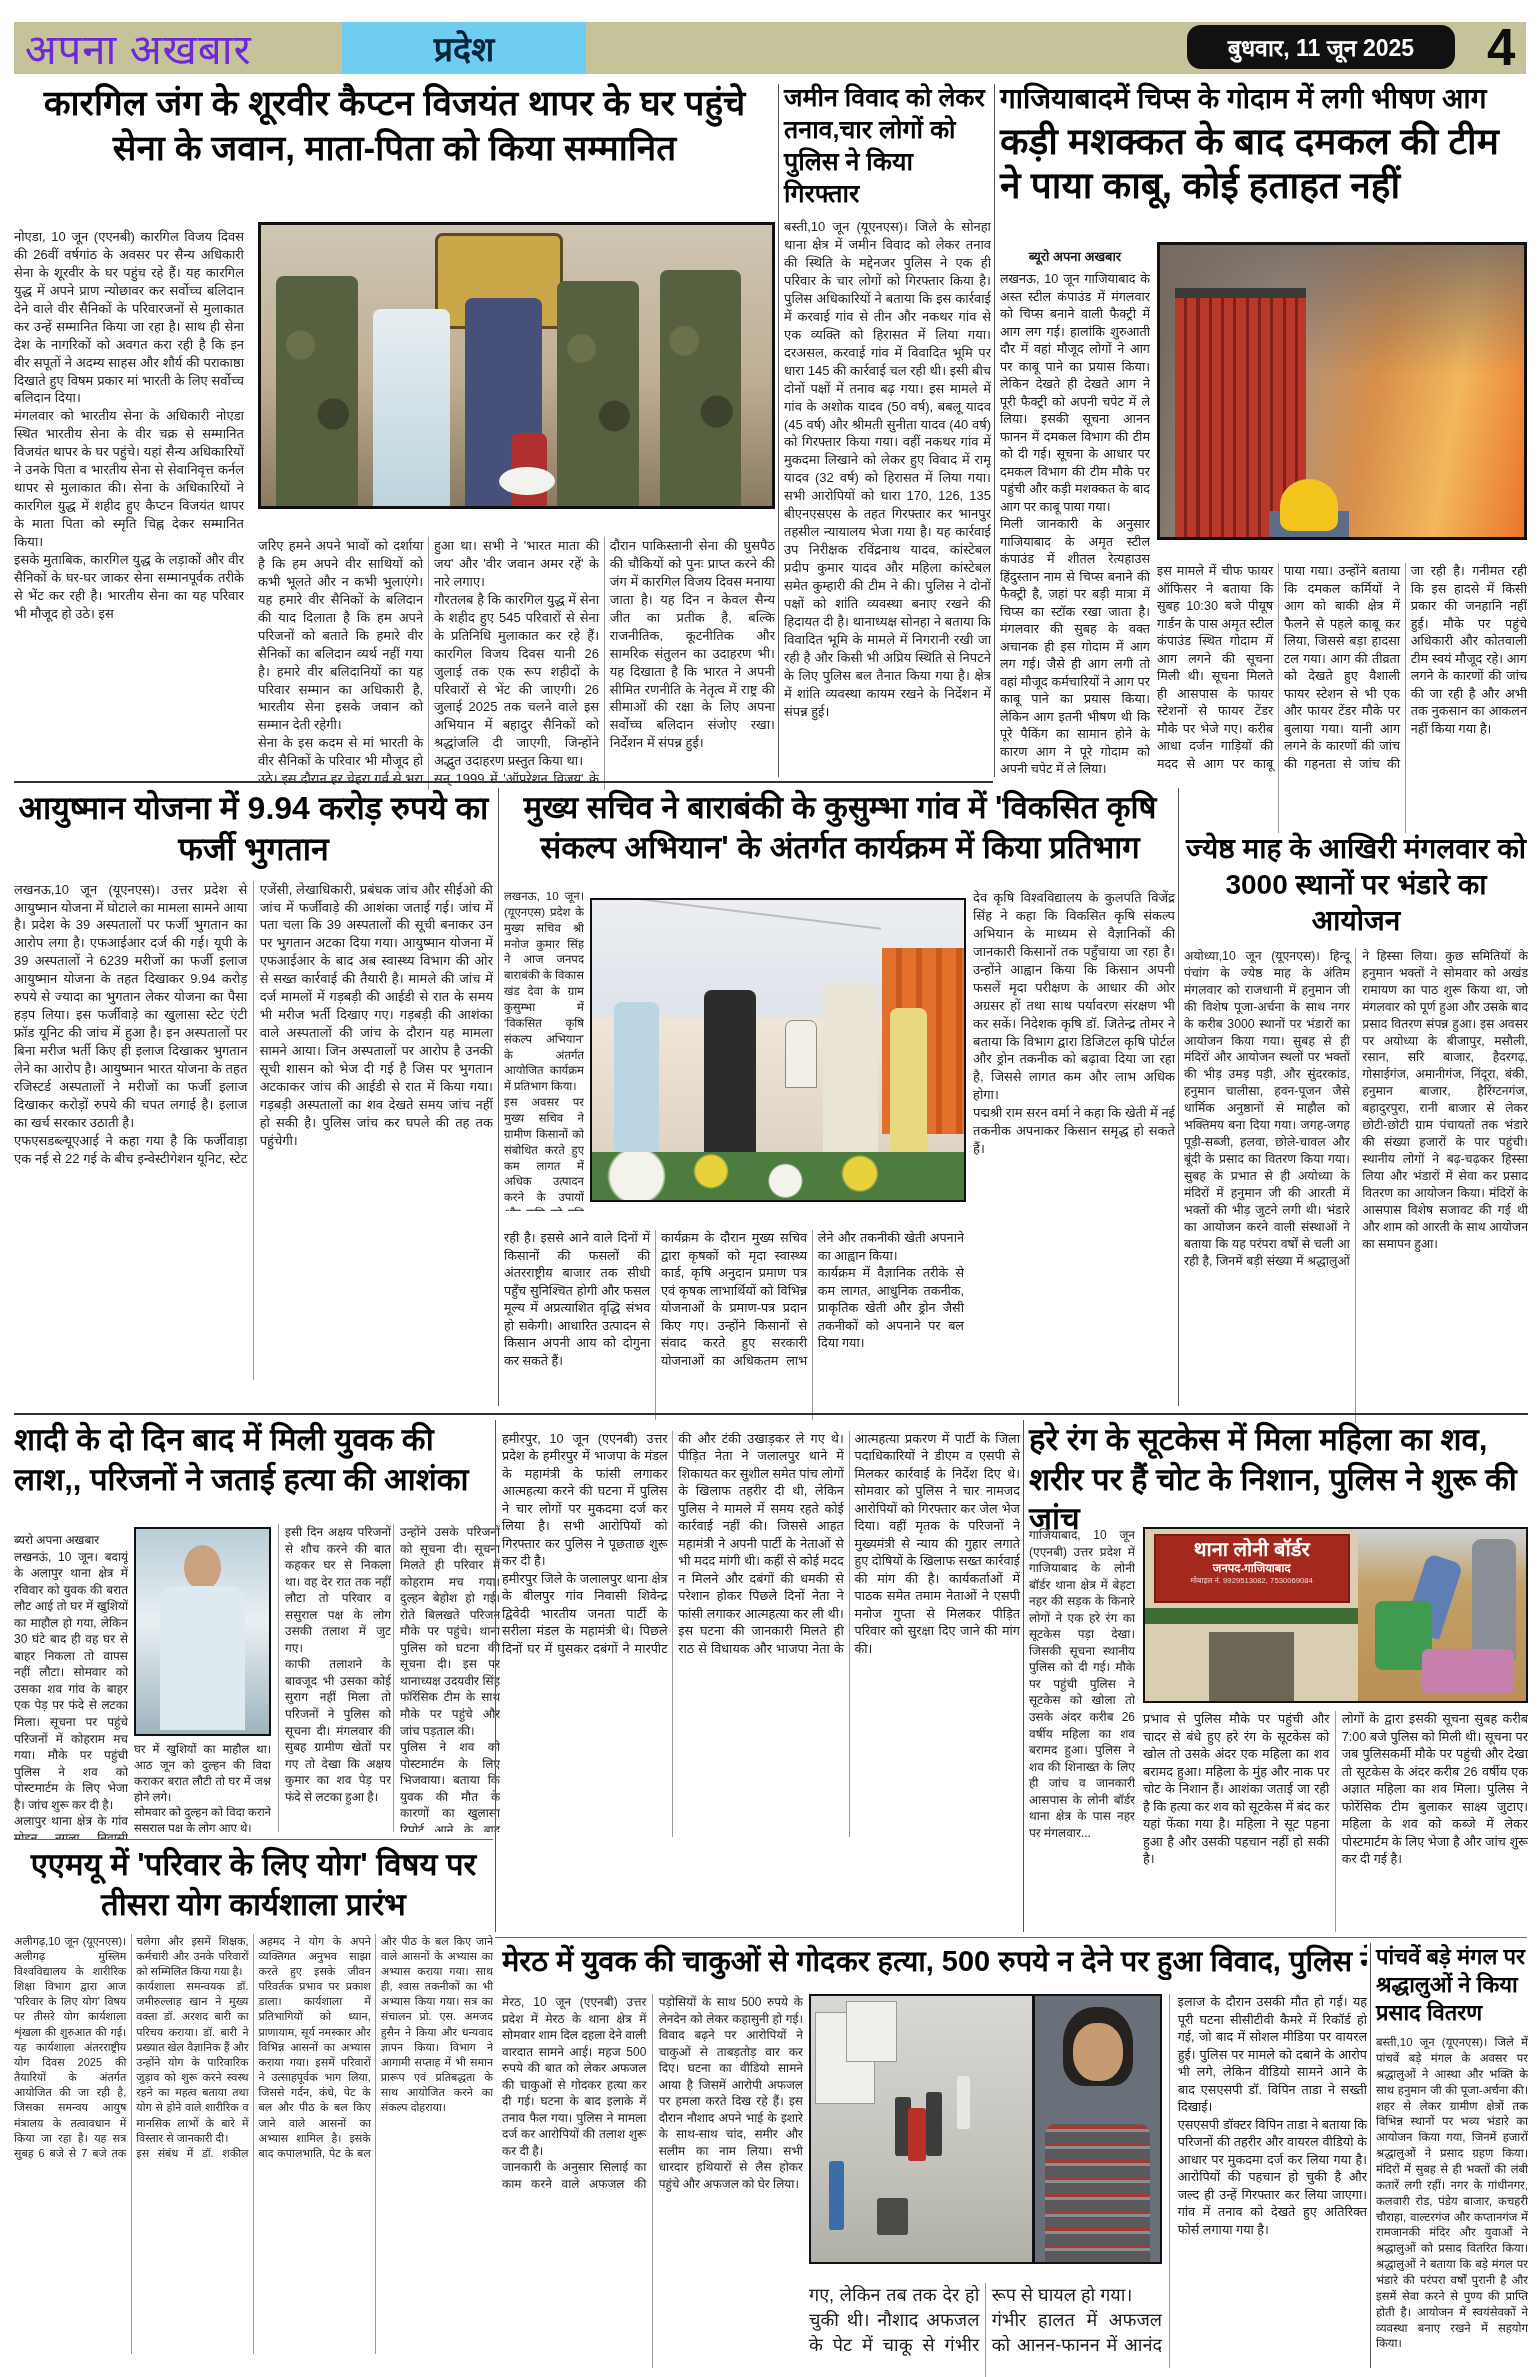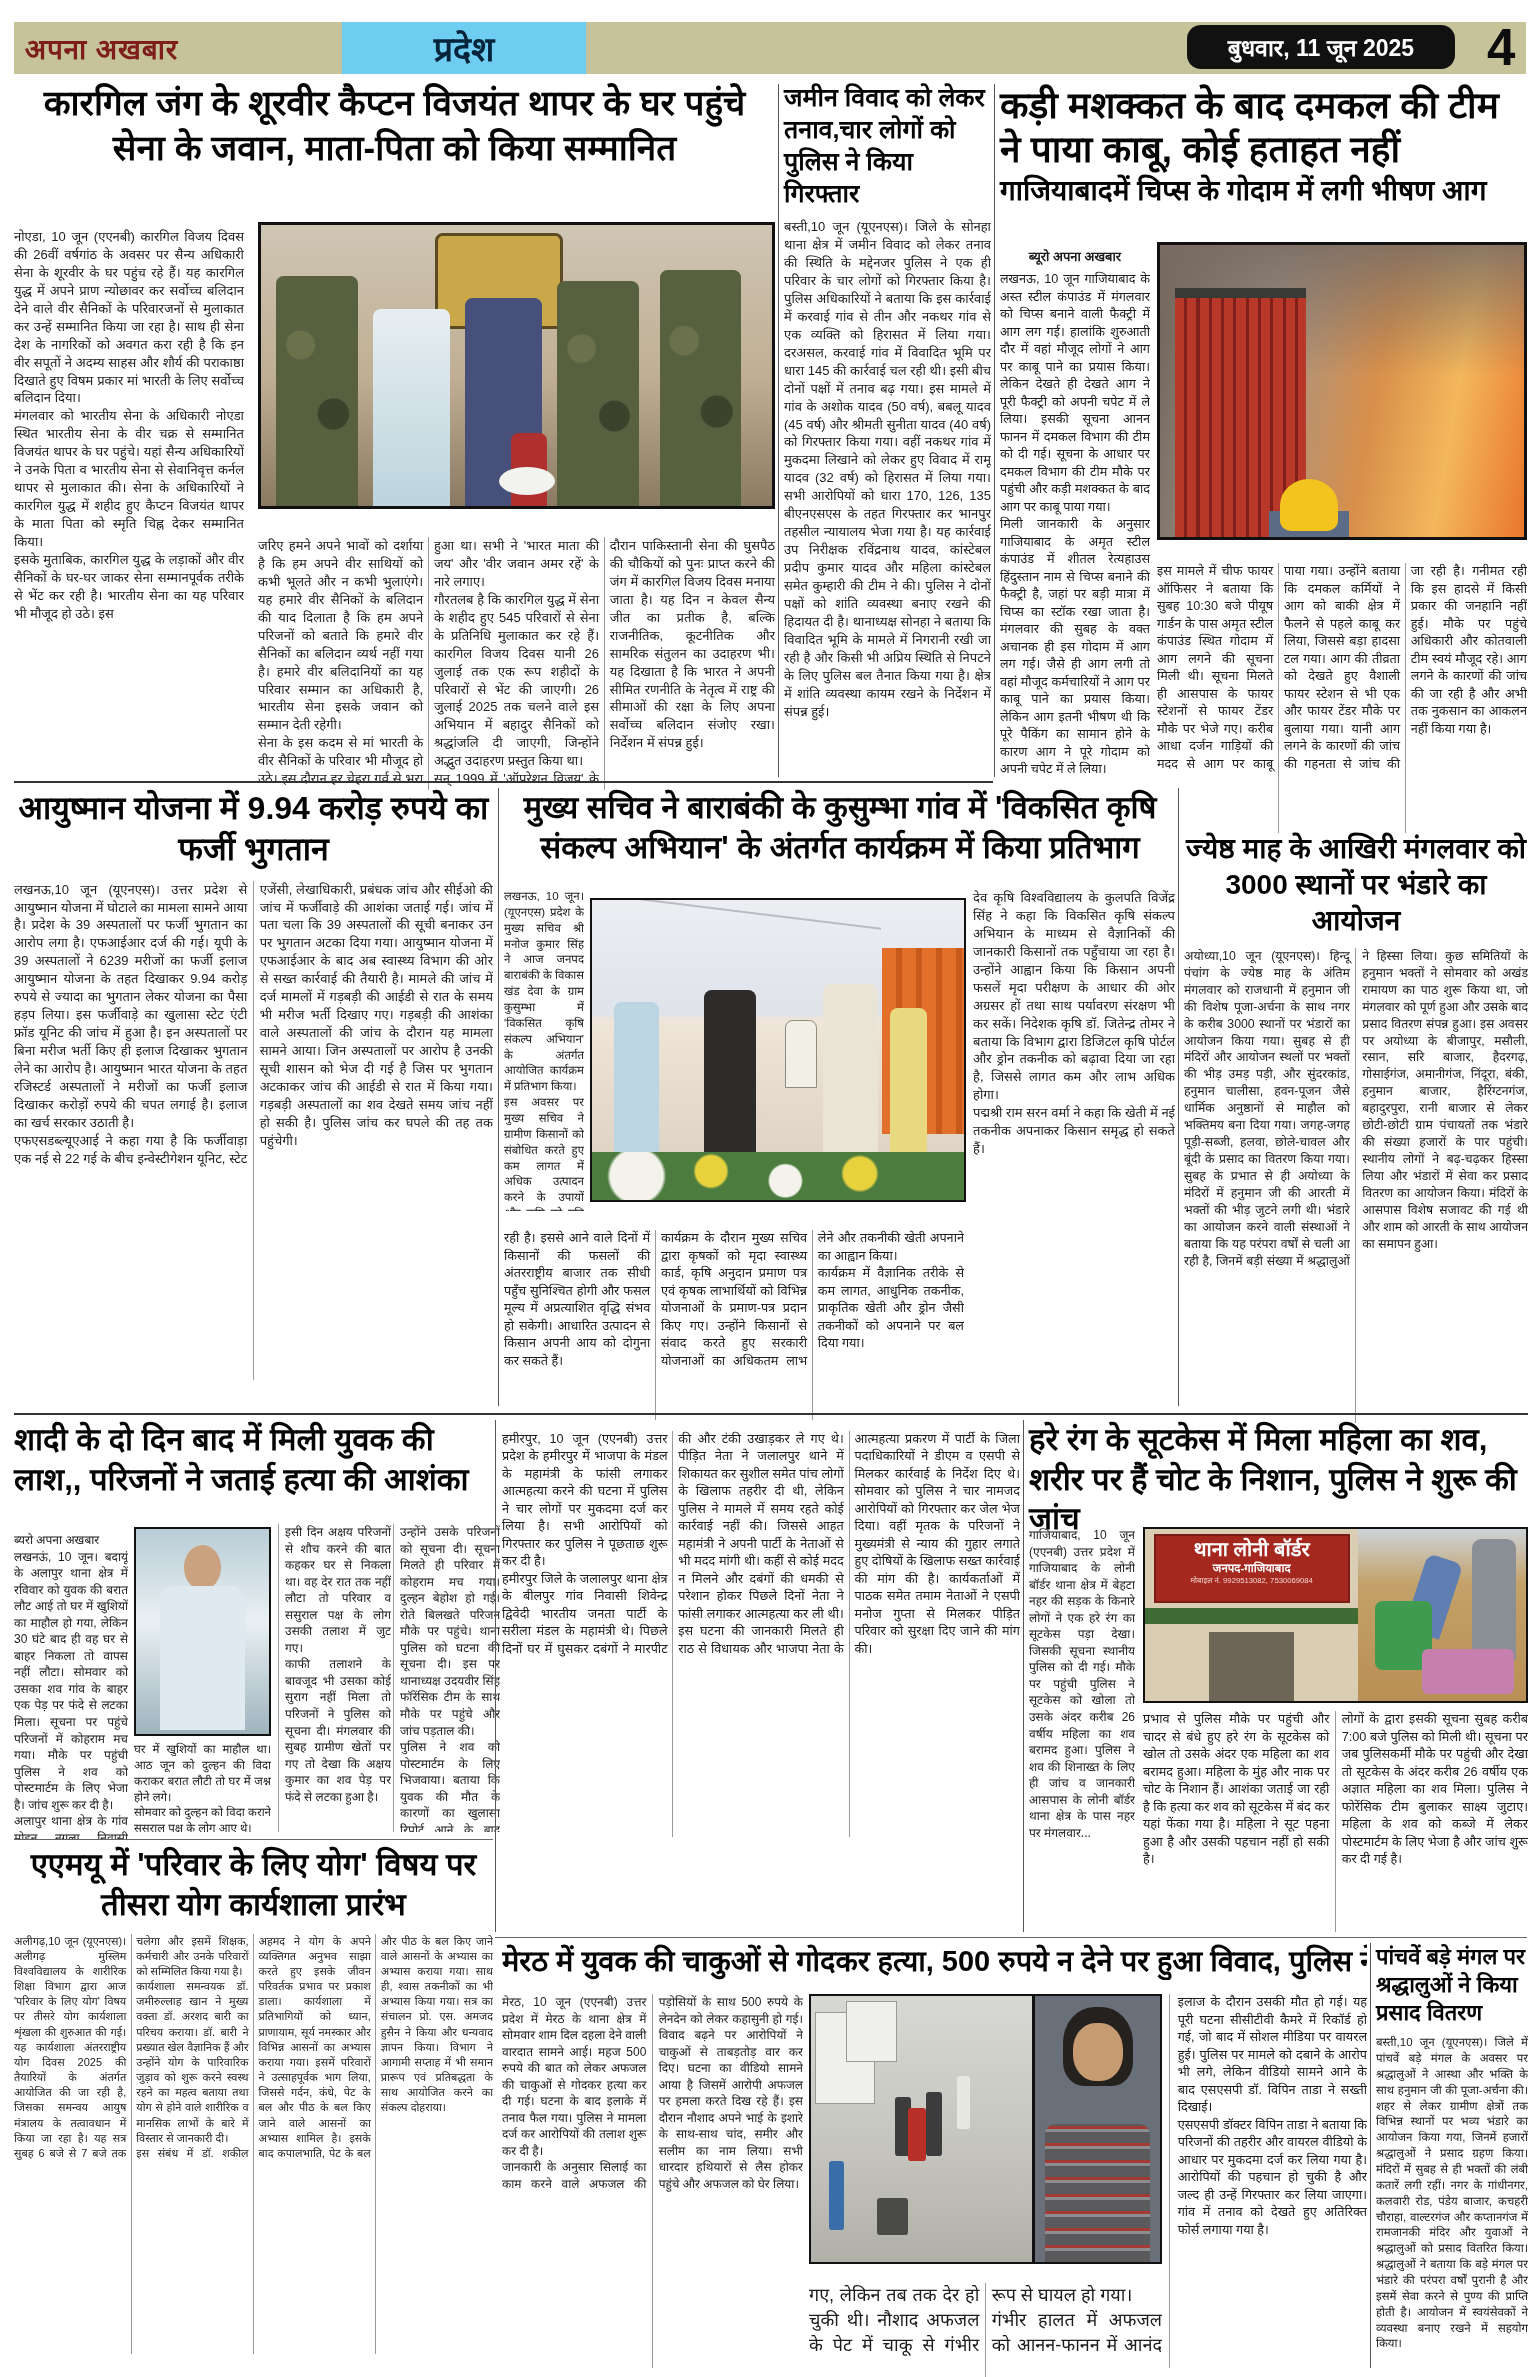--- a/index.html
+++ b/index.html
@@ -1,21 +1,21 @@
 <!DOCTYPE html>
 <html style="font-size:12.3px"><head>
 <meta charset="utf-8">
 <style>
   html,body{margin:0;padding:0;background:#e8e8e4;}
   #page{position:relative;width:1540px;height:2377px;background:#ffffff;margin:0 auto;
         font-family:"Liberation Sans","DejaVu Sans",sans-serif;color:#1a1a1a;overflow:hidden;}
   .abs{position:absolute;}
   
   #hdrbar{left:14px;top:21.5px;width:1512px;height:52px;background:#c6c39a;display:flex;align-items:center;}
-  #brand{font-size:28px;font-weight:700;color:#7f1d1d;margin-left:10.7px;letter-spacing:0.8px;}
+  #brand{font-size:42px;font-weight:400;color:#6d28d9;margin-left:10.7px;letter-spacing:0.8px;}
   #secbox{position:absolute;left:328px;top:0;width:244px;height:52px;background:#6fcdf2;
           display:flex;align-items:center;justify-content:center;font-size:34px;font-weight:800;color:#06243a;}
   #datepill{position:absolute;right:71px;top:3.8px;width:268px;height:44px;background:#111111;border-radius:14px;
             display:flex;align-items:center;justify-content:center;color:#ffffff;font-size:23px;font-weight:700;}
   #pagenum{position:absolute;right:10.7px;top:-3.1px;font-size:51px;font-weight:800;color:#0d0d0d;}
   
   .h1{font-weight:800;color:#050505;line-height:1.28;}
   .ctr{text-align:center;}
   .t{font-size:13px;line-height:1.38;text-align:justify;white-space:pre-line;color:#1c1c1c;}
   .cols2{column-count:2;column-gap:12.3px;column-rule:0.8px solid #9a9a9a;}
@@ -102,22 +102,22 @@
   <div class="abs vdiv" style="left:778px;top:84px;height:693px;"></div>
 
   <div class="abs" style="left:784px;top:81px;width:207px;height:696px;">
     <div class="h1" style="font-size:25px;">जमीन विवाद को लेकर तनाव,चार लोगों को पुलिस ने किया गिरफ्तार</div>
     <div class="t" style="margin-top:9.2px;height:529px;overflow:hidden;">बस्ती,10 जून (यूएनएस)। जिले के सोनहा थाना क्षेत्र में जमीन विवाद को लेकर तनाव की स्थिति के मद्देनजर पुलिस ने एक ही परिवार के चार लोगों को गिरफ्तार किया है। पुलिस अधिकारियों ने बताया कि इस कार्रवाई में करवाई गांव से तीन और नकथर गांव से एक व्यक्ति को हिरासत में लिया गया। दरअसल, करवाई गांव में विवादित भूमि पर धारा 145 की कार्रवाई चल रही थी। इसी बीच दोनों पक्षों में तनाव बढ़ गया। इस मामले में गांव के अशोक यादव (50 वर्ष), बबलू यादव (45 वर्ष) और श्रीमती सुनीता यादव (40 वर्ष) को गिरफ्तार किया गया। वहीं नकथर गांव में मुकदमा लिखाने को लेकर हुए विवाद में रामू यादव (32 वर्ष) को हिरासत में लिया गया। सभी आरोपियों को धारा 170, 126, 135 बीएनएसएस के तहत गिरफ्तार कर भानपुर तहसील न्यायालय भेजा गया है। यह कार्रवाई उप निरीक्षक रविंद्रनाथ यादव, कांस्टेबल प्रदीप कुमार यादव और महिला कांस्टेबल समेत कुम्हारी की टीम ने की। पुलिस ने दोनों पक्षों को शांति व्यवस्था बनाए रखने की हिदायत दी है। थानाध्यक्ष सोनहा ने बताया कि विवादित भूमि के मामले में निगरानी रखी जा रही है और किसी भी अप्रिय स्थिति से निपटने के लिए पुलिस बल तैनात किया गया है। क्षेत्र में शांति व्यवस्था कायम रखने के निर्देशन में संपन्न हुई।</div>
   </div>
 
   <div class="abs vdiv" style="left:994px;top:84px;height:693px;"></div>
 
   <div class="abs" style="left:1000px;top:81px;width:528px;height:736px;">
+    <div class="h1" style="font-size:28px;font-weight:700;">गाजियाबादमें चिप्स के गोदाम में लगी भीषण आग</div>
     <div class="h1" style="font-size:37px;line-height:1.2;margin-top:3.1px;">कड़ी मशक्कत के बाद दमकल की टीम ने पाया काबू, कोई हताहत नहीं</div>
-    <div class="h1" style="font-size:28px;font-weight:700;">गाजियाबादमें चिप्स के गोदाम में लगी भीषण आग</div>
     <div class="abs t byl" style="left:0;top:167px;width:150px;">ब्यूरो अपना अखबार</div>
     <div class="abs t" style="left:0;top:190px;width:150px;height:546px;overflow:hidden;font-size:12.7px;">लखनऊ, 10 जून गाजियाबाद के अस्त स्टील कंपाउंड में मंगलवार को चिप्स बनाने वाली फैक्ट्री में आग लग गई। हालांकि शुरुआती दौर में वहां मौजूद लोगों ने आग पर काबू पाने का प्रयास किया। लेकिन देखते ही देखते आग ने पूरी फैक्ट्री को अपनी चपेट में ले लिया। इसकी सूचना आनन फानन में दमकल विभाग की टीम को दी गई। सूचना के आधार पर दमकल विभाग की टीम मौके पर पहुंची और कड़ी मशक्कत के बाद आग पर काबू पाया गया।
 मिली जानकारी के अनुसार गाजियाबाद के अमृत स्टील कंपाउंड में शीतल रेत्यहाउस हिंदुस्तान नाम से चिप्स बनाने की फैक्ट्री है, जहां पर बड़ी मात्रा में चिप्स का स्टॉक रखा जाता है। मंगलवार की सुबह के वक्त अचानक ही इस गोदाम में आग लग गई। जैसे ही आग लगी तो वहां मौजूद कर्मचारियों ने आग पर काबू पाने का प्रयास किया। लेकिन आग इतनी भीषण थी कि पूरे पैकिंग का सामान होने के कारण आग ने पूरे गोदाम को अपनी चपेट में ले लिया।</div>
     <div class="abs photo" style="left:157px;top:161px;width:370px;height:298px;">
       <div class="ph-fire">
         <div class="smoke"></div>
         <div class="rack"></div>
         <div class="fman"></div>
         <div class="helm"></div>
       </div>

